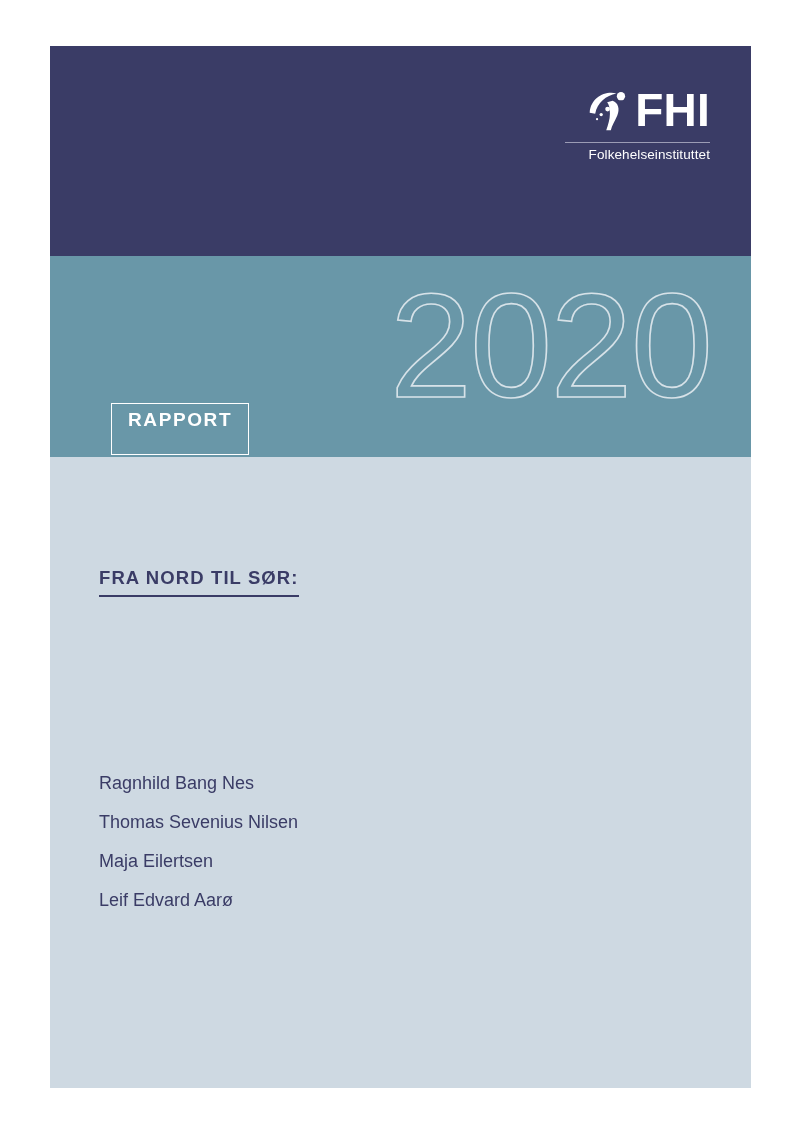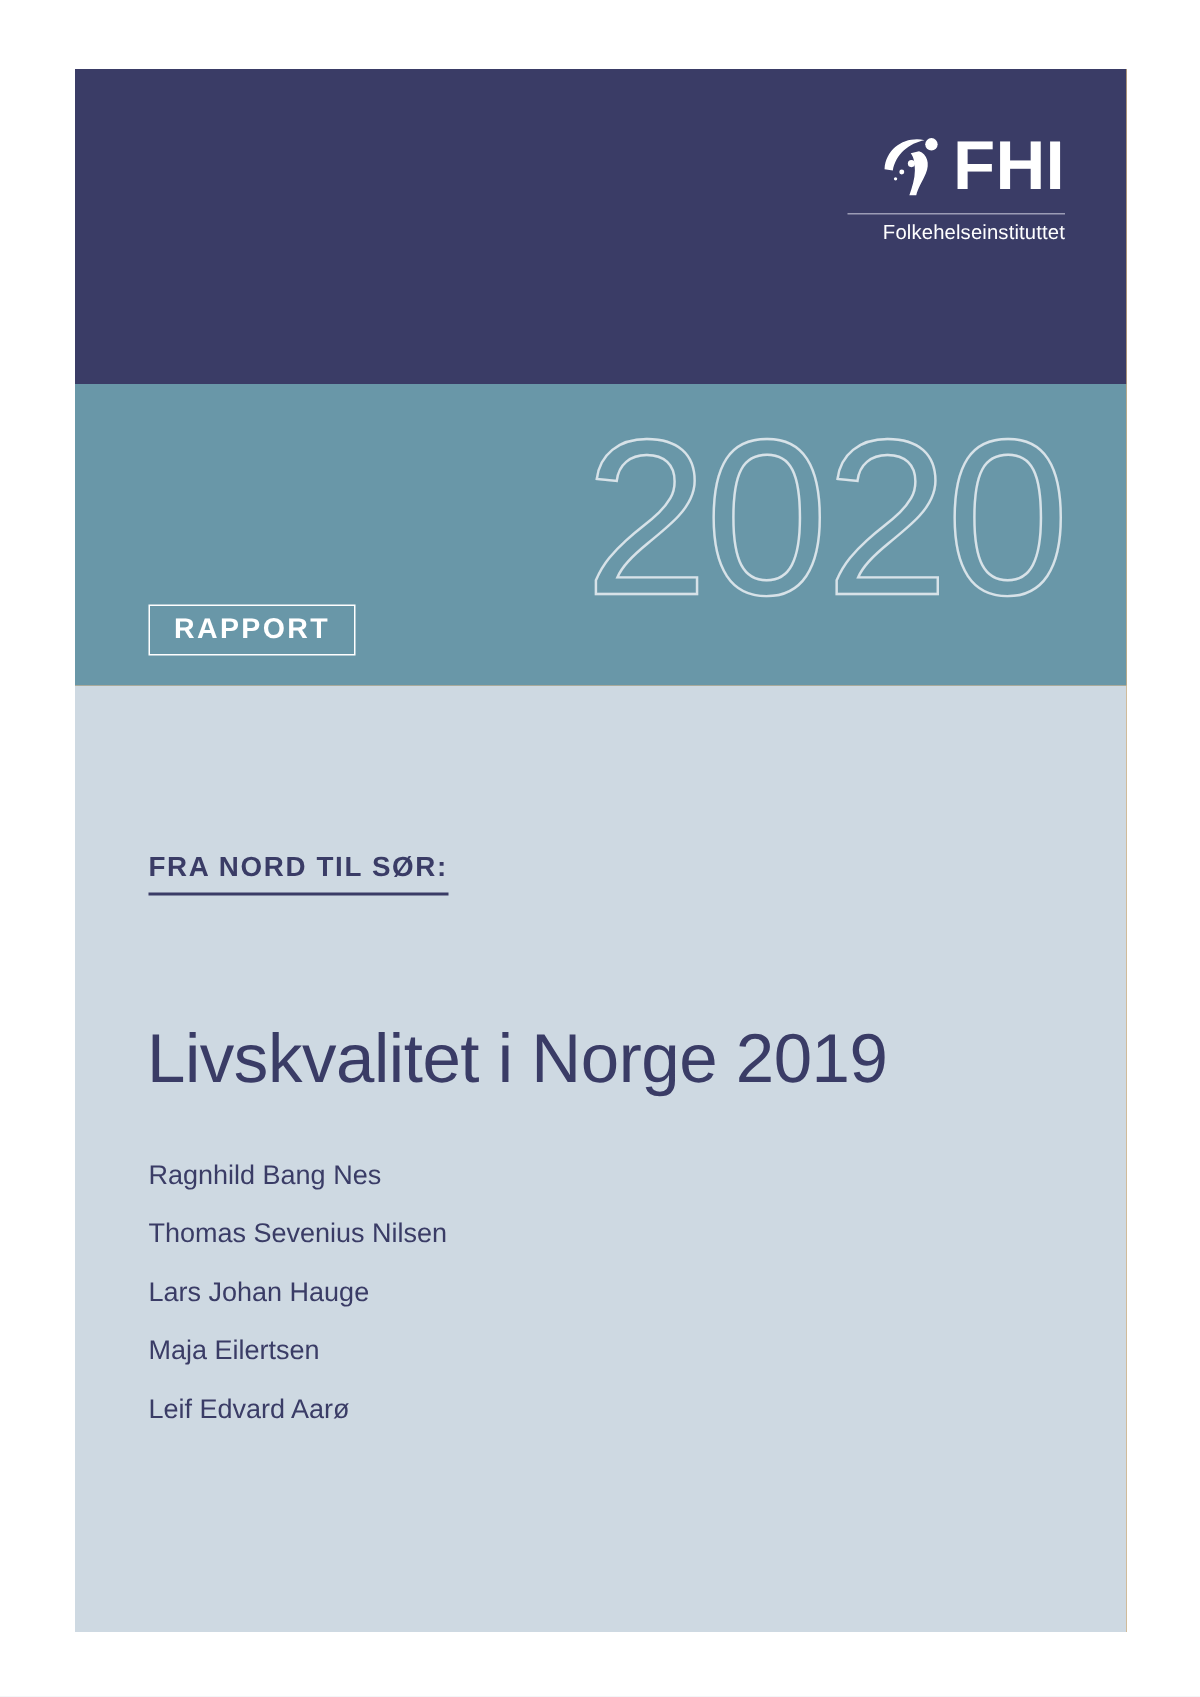--- a/index.html
+++ b/index.html
@@ -14,21 +14,21 @@
     -webkit-font-smoothing: antialiased;
   }
 
   .cover {
     position: absolute;
     left: 50px;
     top: 46px;
     width: 701px;
     height: 1042px;
     overflow: hidden;
-    background: #a16207;
+    background: #a3a3a3;
   }
 
   
   .band-navy {
     position: absolute;
     left: 0;
     top: 0;
     width: 701px;
     height: 210px;
     background: #3a3c66;
@@ -94,28 +94,28 @@
     line-height: 1;
     font-weight: 400;
     color: transparent;
     -webkit-text-stroke: 1.6px #d7e2e8;
     letter-spacing: -2px;
     white-space: nowrap;
   }
 
   .rapport-badge {
     position: absolute;
-    left: 49px;
+    left: 61px;
     top: 147px;
     border: 1.5px solid #ffffff;
     color: #ffffff;
     font-size: 19px;
     font-weight: 700;
     letter-spacing: 1.6px;
-    padding: 6px 16px 7px 16px;
+    padding: 6px 16px 25px 16px;
     line-height: 1;
     white-space: nowrap;
     background: transparent;
   }
 
   
   .band-pale {
     position: absolute;
     left: 0;
     top: 411px;
@@ -200,25 +200,23 @@
 
   <div class="band-teal">
     <div class="year">2020</div>
     <div class="rapport-badge">RAPPORT</div>
   </div>
 
   <div class="band-pale">
 
     <div class="eyebrow">FRA NORD TIL SØR:</div>
 
-    <h1 class="title">Livskvalitet i Norge 2019</h1>
 
     <ul class="authors">
       <li class="author">Ragnhild Bang Nes</li>
       <li class="author">Thomas Sevenius Nilsen</li>
-      <li class="author">Lars Johan Hauge</li>
       <li class="author">Maja Eilertsen</li>
       <li class="author">Leif Edvard Aarø</li>
     </ul>
 
   </div>
 
 </div>
 
 </body></html>

